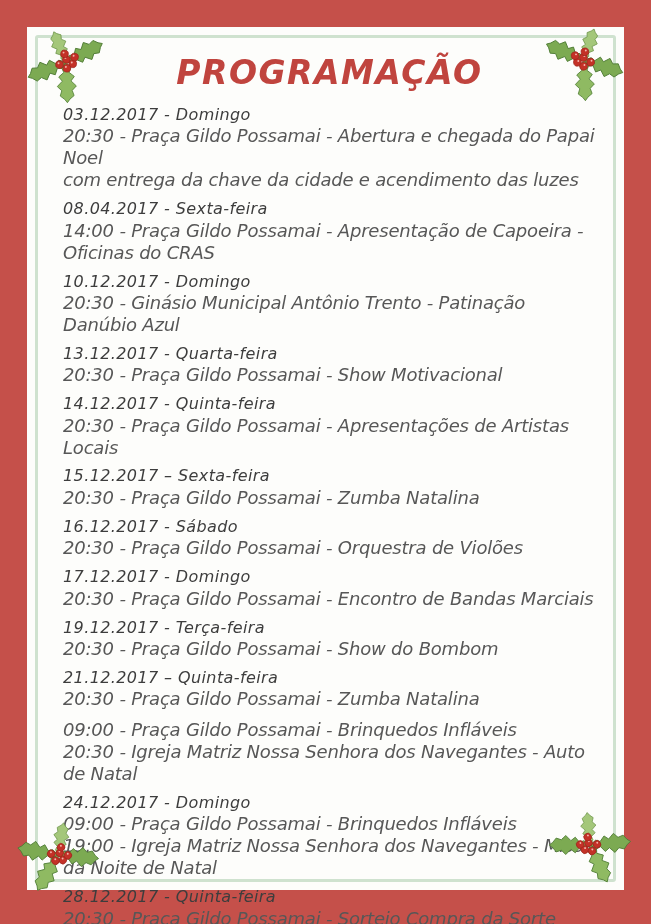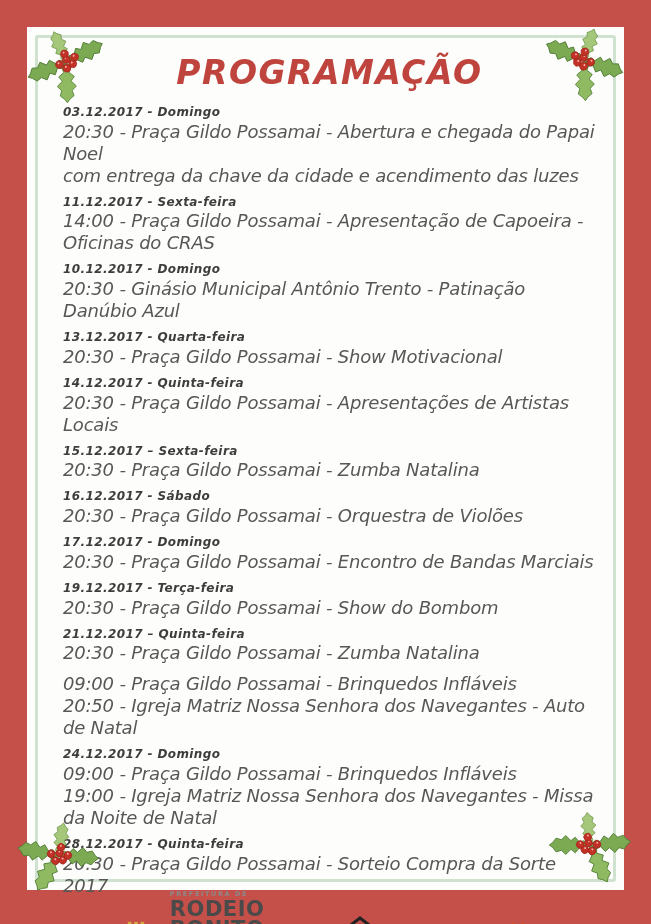--- a/index.html
+++ b/index.html
@@ -26,21 +26,21 @@
     position:absolute;inset:0;display:flex;flex-direction:column;
     padding:18px 28px 5px 36px;
   }
   .poster-title{
     text-align:center;color:var(--title-red,#c0443e);
     font-size:33px;font-weight:bold;font-style:italic;
     letter-spacing:1.5px;margin:8px 0 14px 0;
   }
   .event{margin-bottom:9px}
   .event h3{
-    margin:0 0 1px 0;font-size:12px;font-weight:bold;font-style:italic;
+    margin:0 0 1px 0;font-size:16px;font-weight:normal;font-style:italic;
     color:var(--heading-gray,#3d3d3d);letter-spacing:.4px;line-height:1.15;
   }
   .event p{
     margin:0;font-size:18px;font-style:italic;color:var(--body-gray,#575757);
     letter-spacing:-.2px;line-height:1.22;
   }
   .holly{position:absolute;z-index:6;pointer-events:none}
   .holly.tl{left:14px;top:10px}
   .holly.tr{left:532px;top:8px}
   .holly.bl{left:6px;top:803px}
@@ -98,21 +98,21 @@
 
   <div class="content">
     <h1 class="poster-title">PROGRAMAÇÃO</h1>
 
     <div class="event">
       <h3>03.12.2017 - Domingo</h3>
       <p>20:30 - Praça Gildo Possamai - Abertura e chegada do Papai Noel</p>
       <p>com entrega da chave da cidade e acendimento das luzes</p>
     </div>
     <div class="event">
-      <h3>11.12.2017 - Sexta-feira</h3>
+      <h3>08.04.2017 - Sexta-feira</h3>
       <p>14:00 - Praça Gildo Possamai - Apresentação de Capoeira - Oficinas do CRAS</p>
     </div>
     <div class="event">
       <h3>10.12.2017 - Domingo</h3>
       <p>20:30 - Ginásio Municipal Antônio Trento - Patinação Danúbio Azul</p>
     </div>
     <div class="event">
       <h3>13.12.2017 - Quarta-feira</h3>
       <p>20:30 - Praça Gildo Possamai - Show Motivacional</p>
     </div>
@@ -135,21 +135,21 @@
     <div class="event">
       <h3>19.12.2017 - Terça-feira</h3>
       <p>20:30 - Praça Gildo Possamai - Show do Bombom</p>
     </div>
     <div class="event">
       <h3>21.12.2017 – Quinta-feira</h3>
       <p>20:30 - Praça Gildo Possamai - Zumba Natalina</p>
     </div>
     <div class="event">
       <p>09:00 - Praça Gildo Possamai - Brinquedos Infláveis</p>
-      <p>20:50 - Igreja Matriz Nossa Senhora dos Navegantes - Auto de Natal</p>
+      <p>20:30 - Igreja Matriz Nossa Senhora dos Navegantes - Auto de Natal</p>
     </div>
     <div class="event">
       <h3>24.12.2017 - Domingo</h3>
       <p>09:00 - Praça Gildo Possamai - Brinquedos Infláveis</p>
       <p>19:00 - Igreja Matriz Nossa Senhora dos Navegantes - Missa da Noite de Natal</p>
     </div>
     <div class="event">
       <h3>28.12.2017 - Quinta-feira</h3>
       <p>20:30 - Praça Gildo Possamai - Sorteio Compra da Sorte 2017</p>
     </div>

